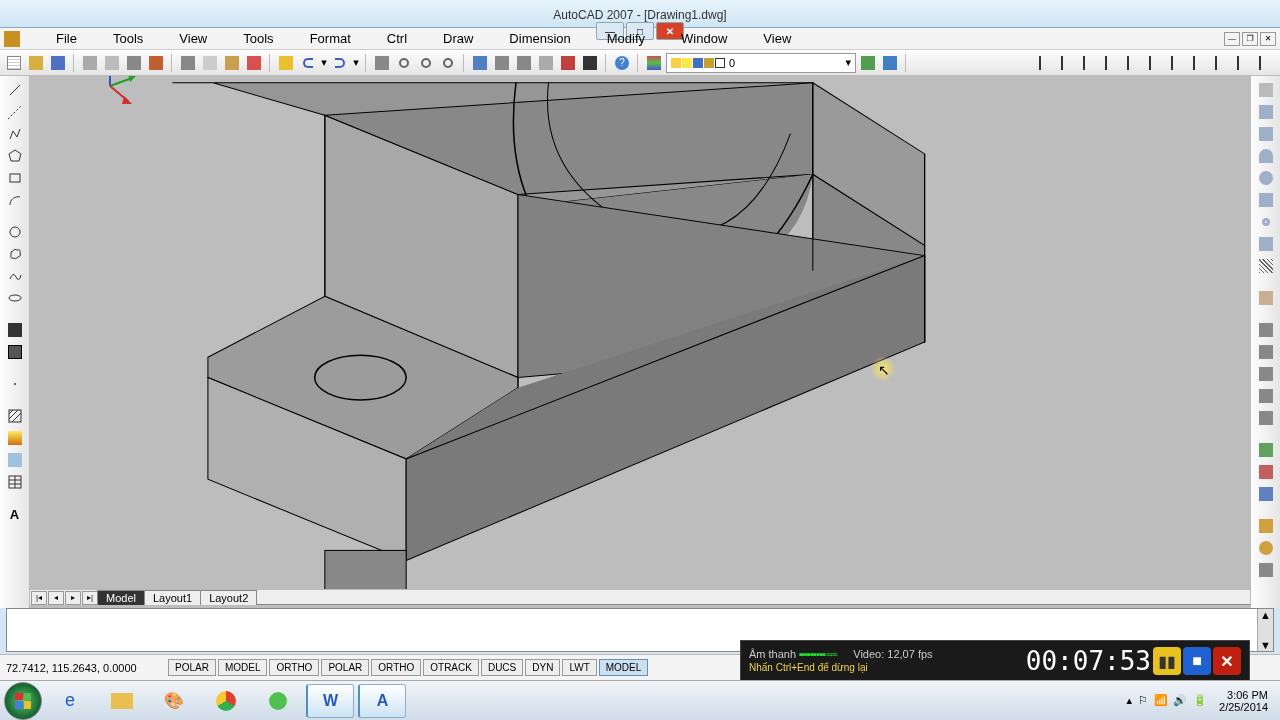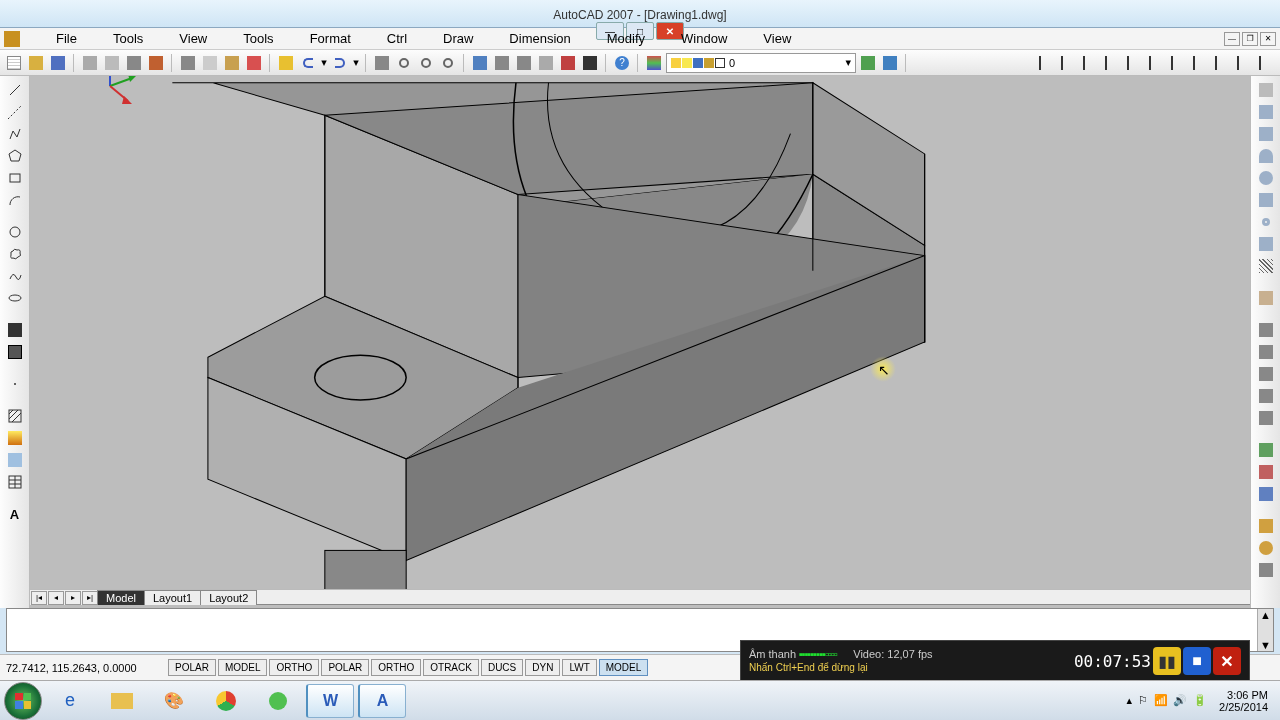--- a/index.html
+++ b/index.html
@@ -78,21 +78,21 @@
 .statusbar { position: absolute; left: 0; right: 0; bottom: 40px; height: 26px; background: #f4f4f4; border-top: 1px solid #bbb; display: flex; align-items: center; padding: 0 6px; gap: 2px; }
 .coords { font-size: 11px; width: 160px; }
 .sb-btn { padding: 2px 6px; border: 1px solid #999; background: #eee; font-size: 10px; }
 .sb-btn.active { background: #cce0f0; border-color: #6090c0; }
 
 
 .recorder { position: absolute; right: 30px; bottom: 38px; width: 510px; height: 42px; background: #1a1a1a; color: #ccc; border: 1px solid #444; display: flex; align-items: center; padding: 0 8px; font-size: 11px; gap: 2px; }
 .rec-left { flex: 1; }
 .rec-line { font-size: 10px; line-height: 13px; }
 .rec-bars { display: inline-block; color: #20e030; letter-spacing: -1px; }
-.rec-time { font-size: 16px; color: #fff; font-family: Consolas, monospace; }
+.rec-time { font-size: 26px; color: #fff; font-family: Consolas, monospace; }
 .rec-btn { width: 28px; height: 28px; border-radius: 4px; display: flex; align-items: center; justify-content: center; font-size: 16px; }
 .rec-pause { background: #e8c020; color: #333; }
 .rec-stop { background: #2060d0; color: #fff; }
 .rec-close { background: #c02010; color: #fff; font-weight: bold; }
 
 
 .taskbar { position: absolute; bottom: 0; left: 0; right: 0; height: 40px; background: linear-gradient(#f0f4f8, #d0dce8); border-top: 1px solid #aaa; display: flex; align-items: center; padding: 0 4px; }
 .start-orb { width: 38px; height: 38px; border-radius: 50%; background: radial-gradient(#6cc060, #1a7038 60%, #083818); border: 1px solid #888; display: flex; align-items: center; justify-content: center; }
 .orb-flag { width: 16px; height: 16px; display: grid; grid-template: 1fr 1fr / 1fr 1fr; gap: 1px; }
 .orb-flag span:nth-child(1) { background: #e03030; }

